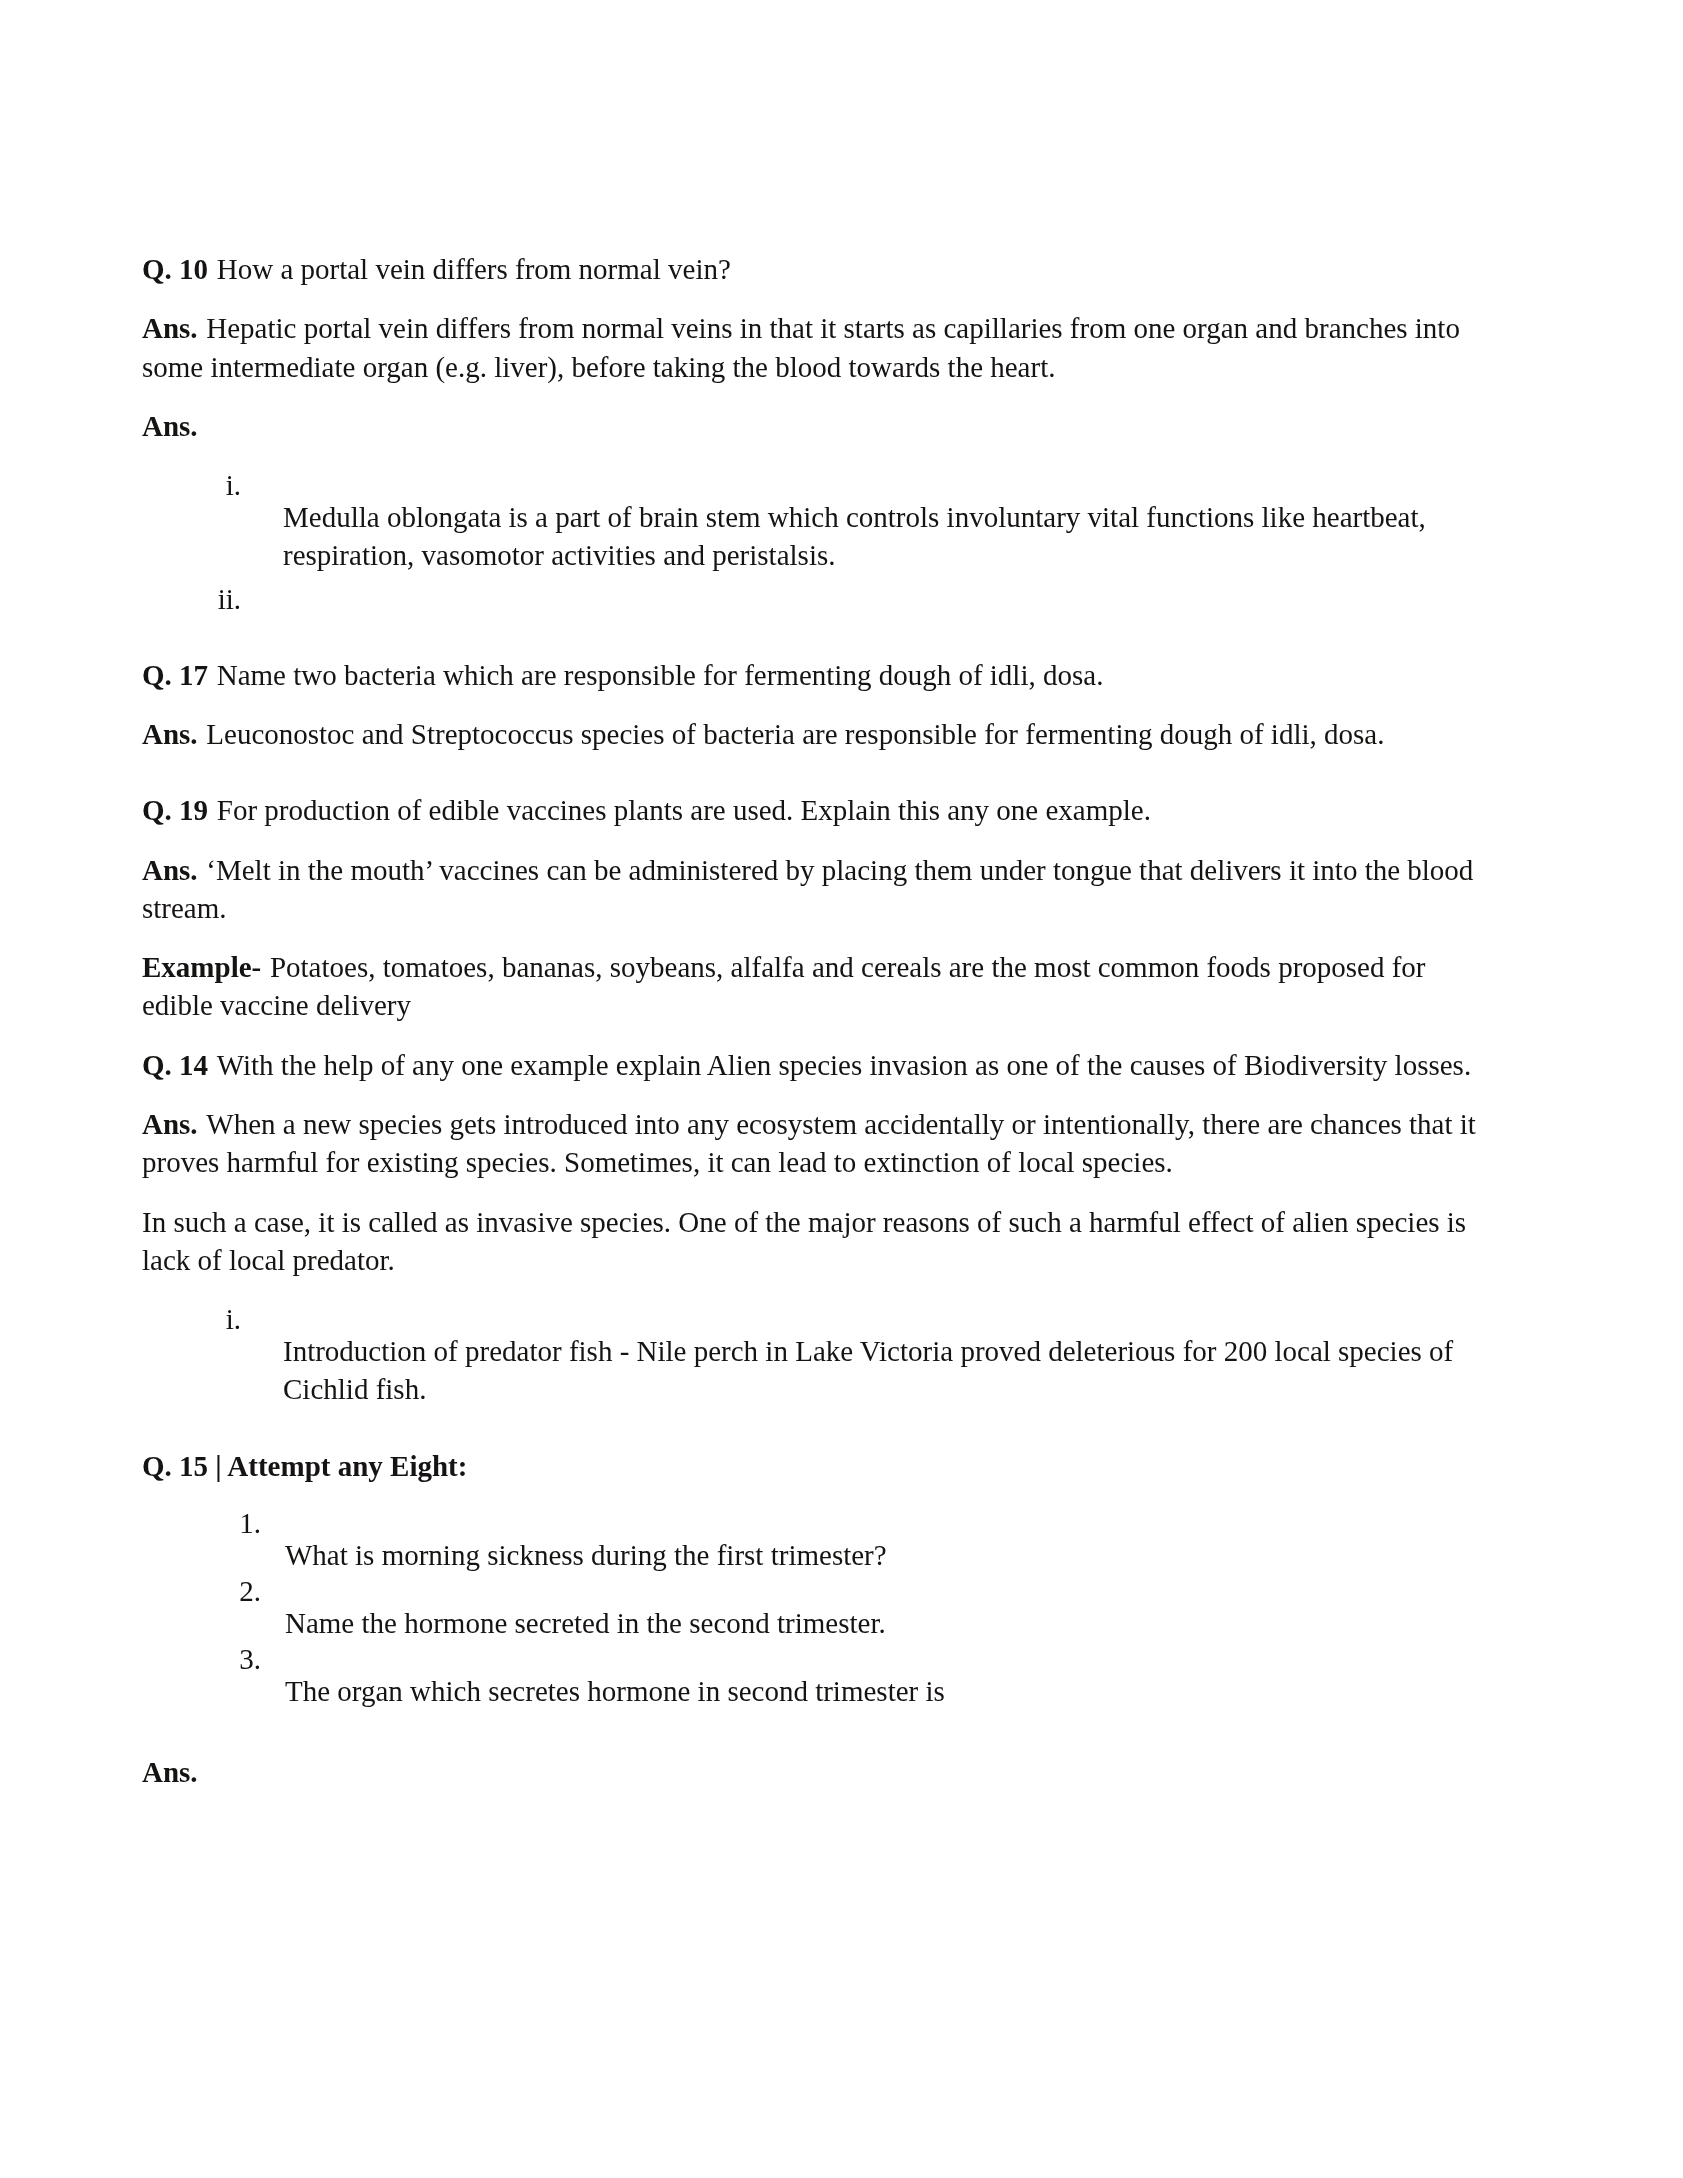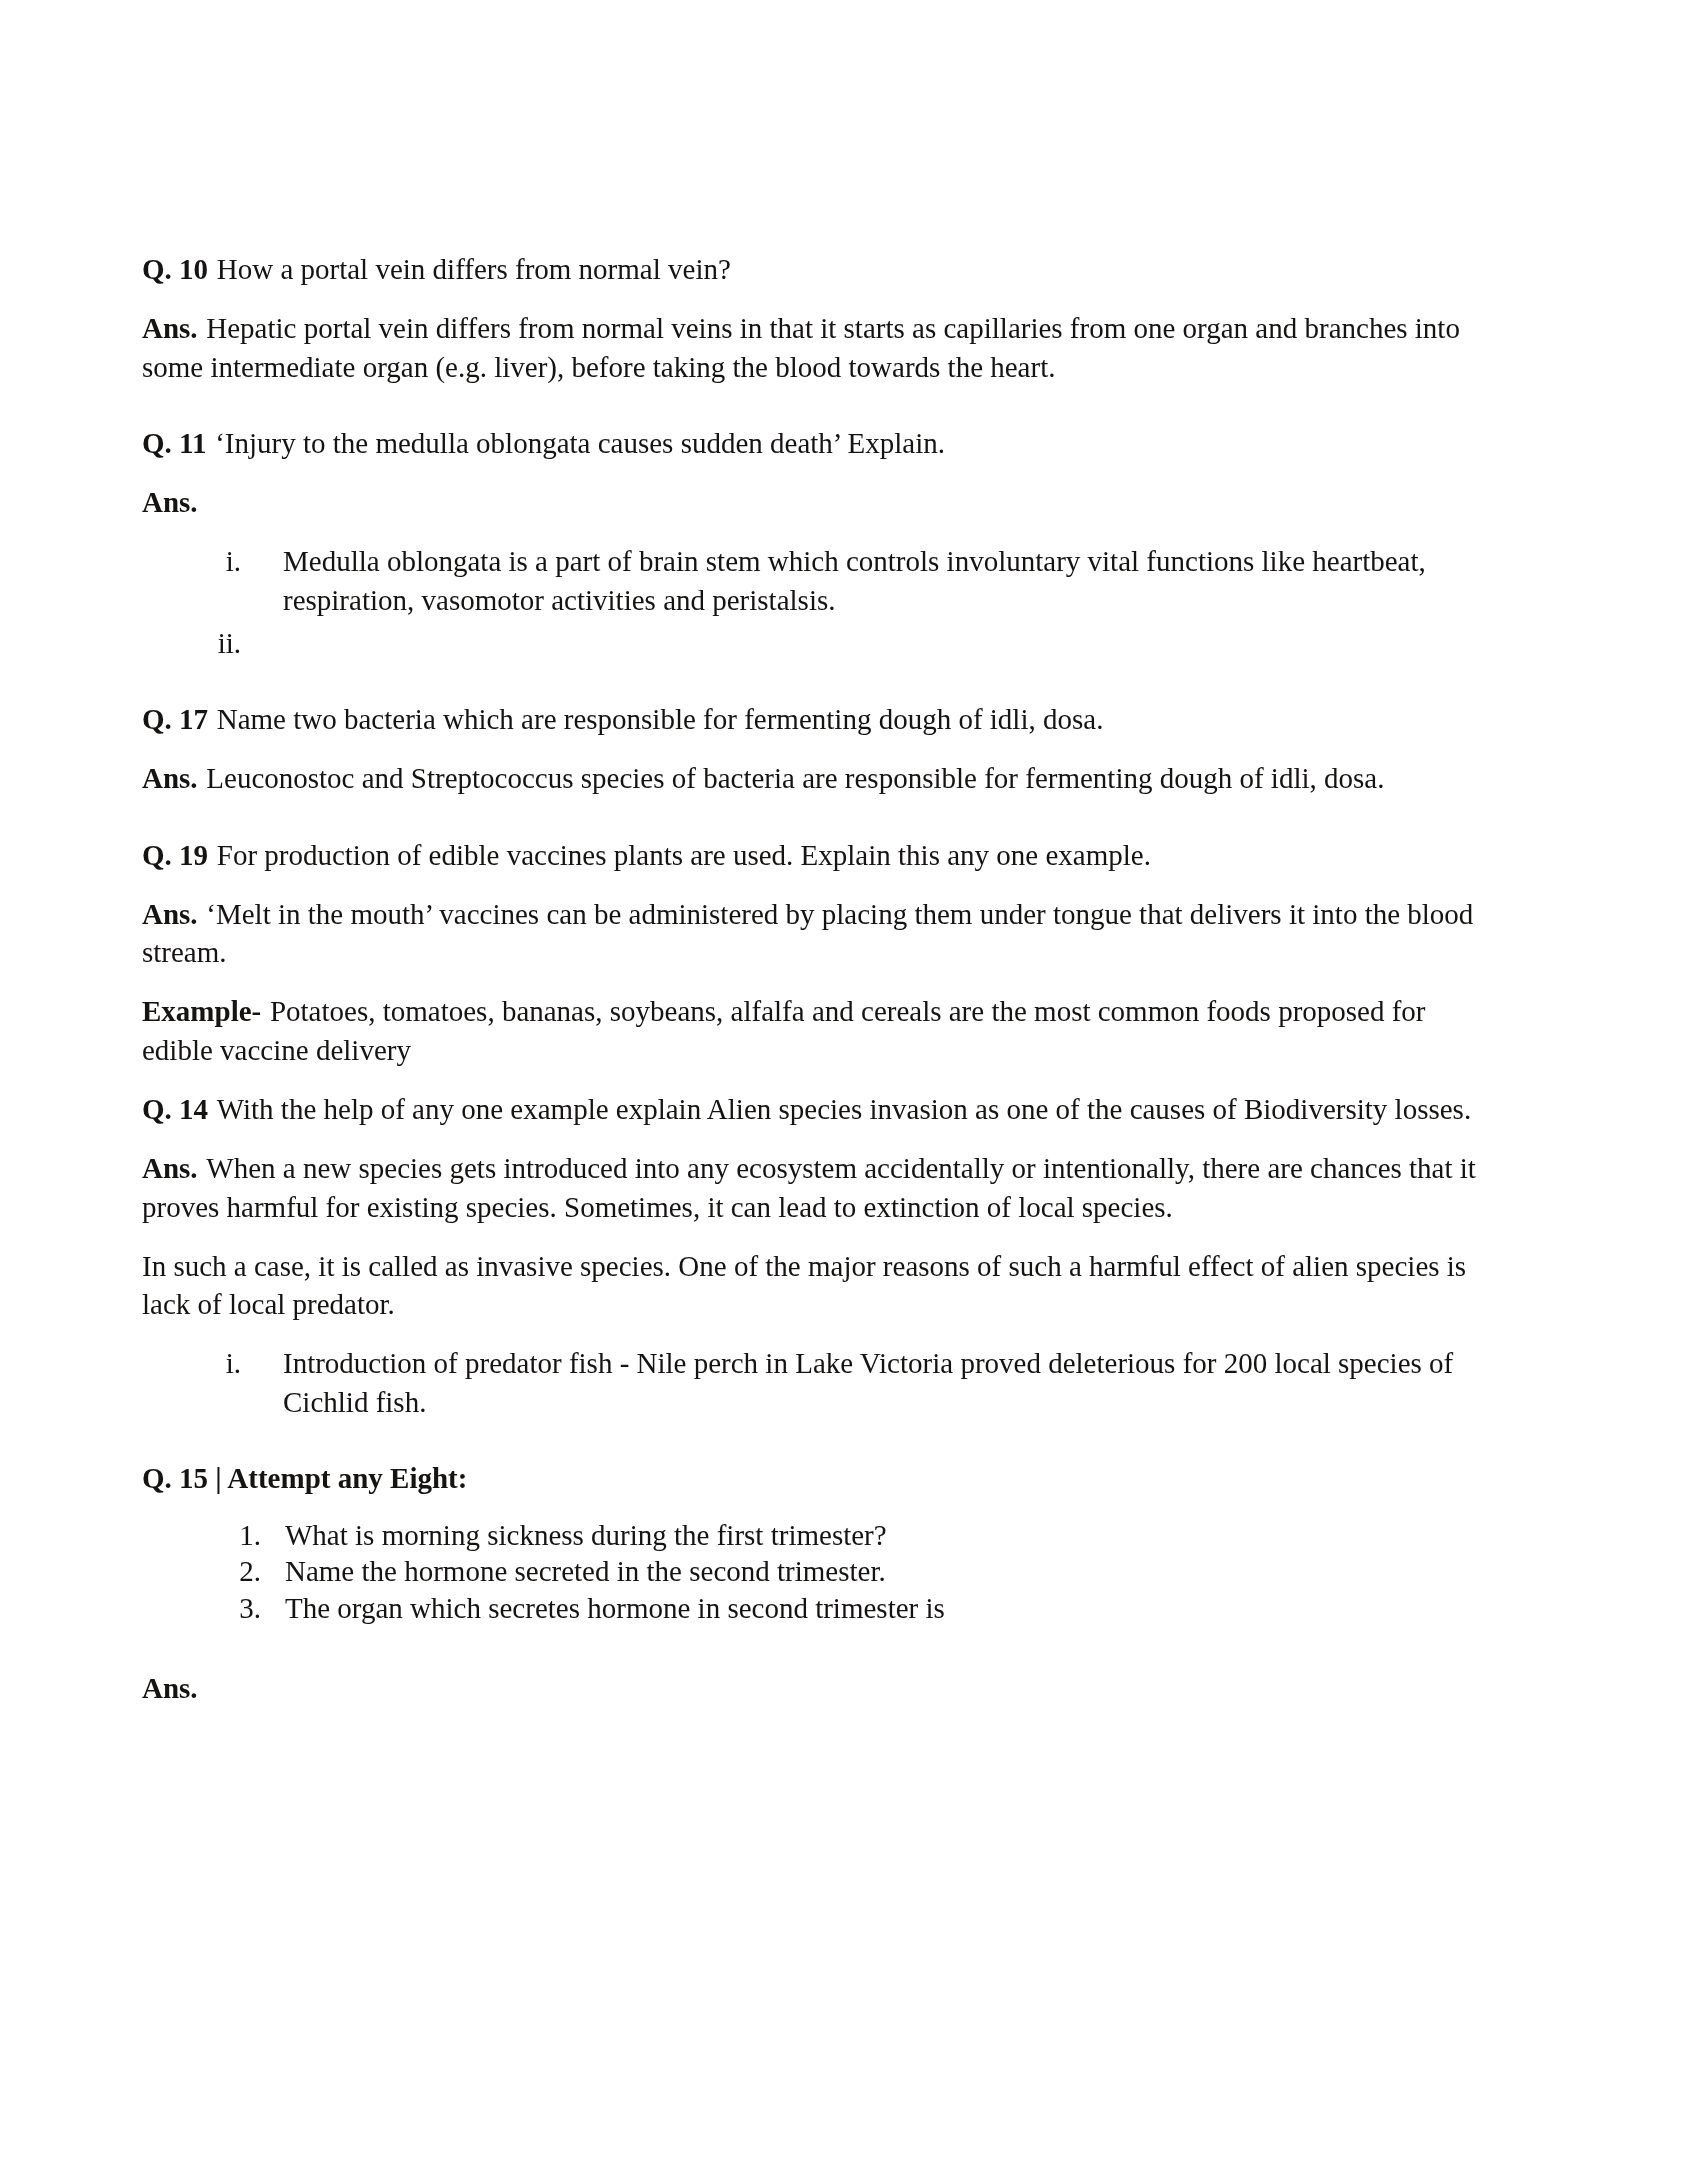--- a/index.html
+++ b/index.html
@@ -26,36 +26,35 @@
   .bold-para { font-weight:bold; }
   .tight { margin-bottom:6px; }
   .list { margin:4px 0 21px 0; }
   .li {
     display:flex;
     font-size:29px;
     line-height:1.32;
     margin-bottom:5px;
   }
   .marker { flex:none; width:99px; text-align:right; }
-  .li-text { padding-left:42px; }
+  .li-text { padding-left:42px;margin-top:32px; }
   .num .marker { width:119px; }
   .num .li-text { padding-left:24px; }
   .num .li { margin-bottom:2px; line-height:1.18; }
   .ans-final { margin-top:44px; }
 </style>
 </head>
 <body>
 
 <div class="page">
 
   <p class="para"><strong class="lbl">Q. 10</strong><span>How a portal vein differs from normal vein?</span></p>
 
   <p class="para"><strong class="lbl">Ans.</strong><span>Hepatic portal vein differs from normal veins in that it starts as capillaries from one organ and branches into some intermediate organ (e.g. liver), before taking the blood towards the heart.</span></p>
 
-  <p class="para q-gap"><strong class="lbl">Q. 11</strong><span>‘Injury to the medulla oblongata causes sudden death’ Explain.</span></p>
 
   <p class="para"><strong class="lbl">Ans.</strong><span></span></p>
 
   <div class="list roman">
     <div class="li">
       <span class="marker">i.</span>
       <span class="li-text">Medulla oblongata is a part of brain stem which controls involuntary vital functions like heartbeat, respiration, vasomotor activities and peristalsis.</span>
     </div>
     <div class="li">
       <span class="marker">ii.</span>

